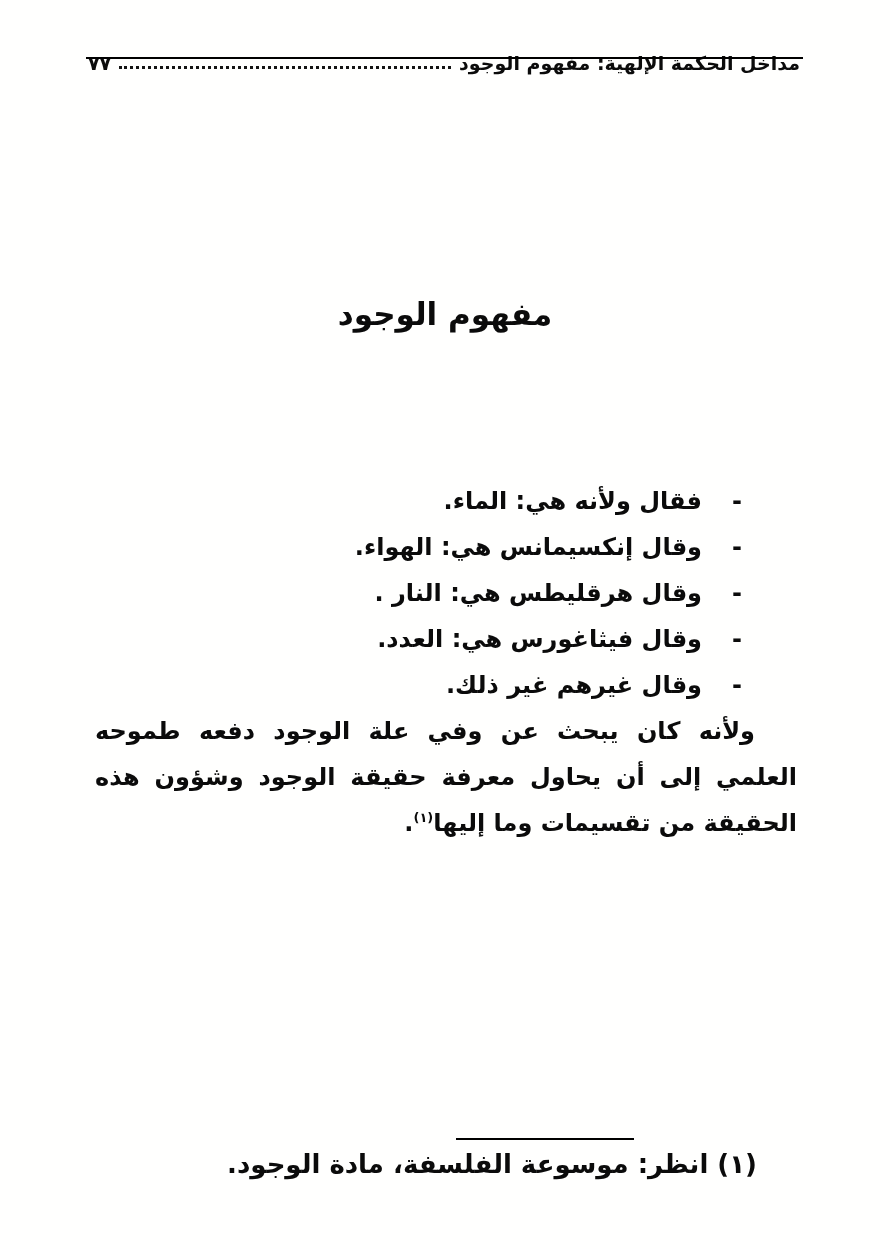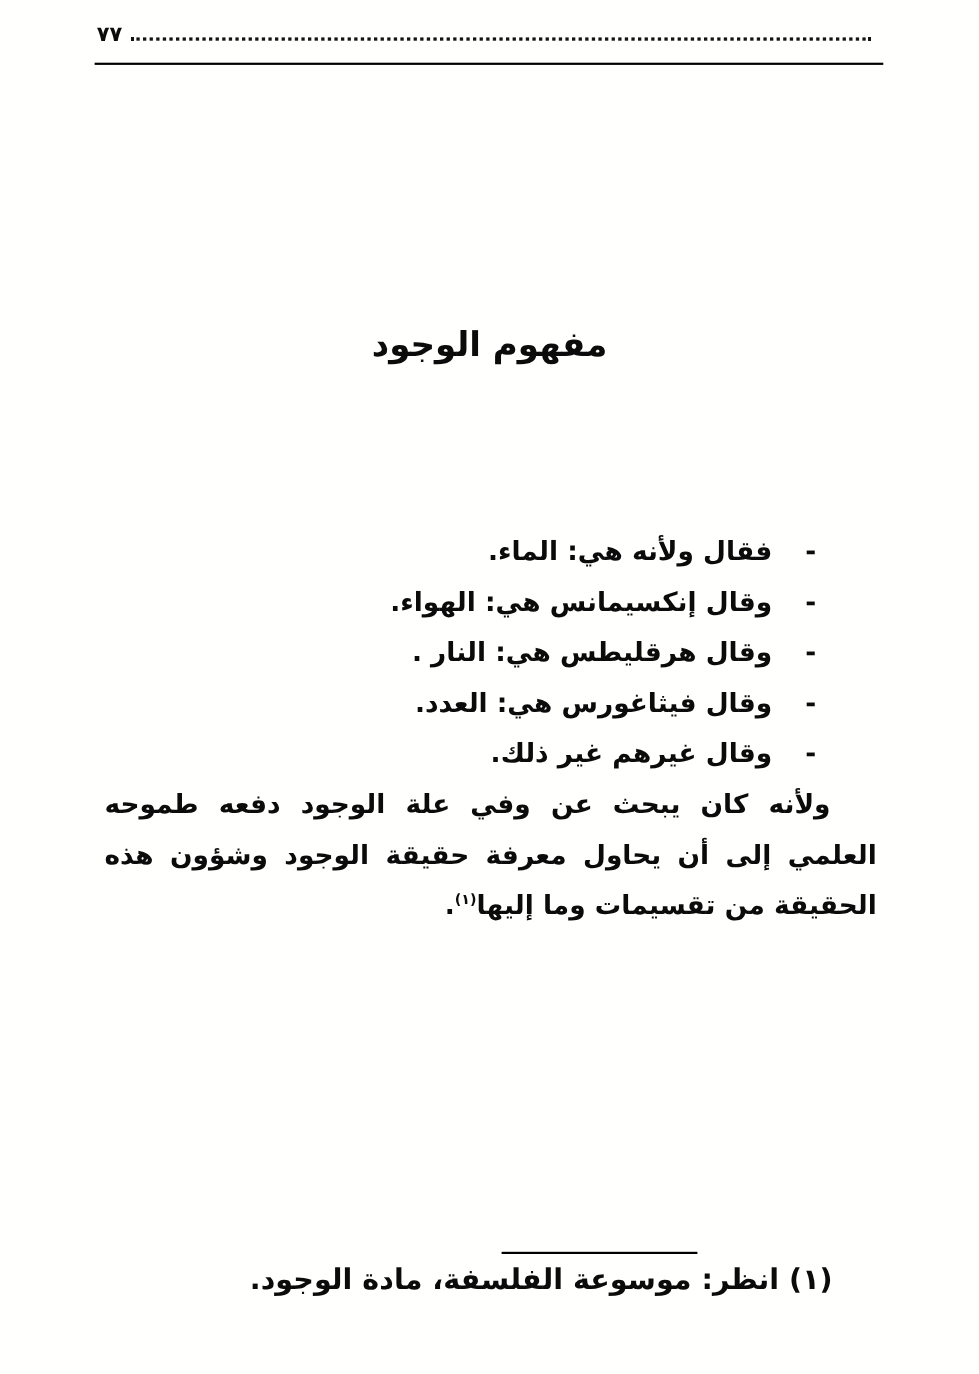--- a/index.html
+++ b/index.html
@@ -30,21 +30,21 @@
     font-weight: bold;
     white-space: nowrap;
   }
   .head-title { flex: 0 0 auto; }
   .leader {
     flex: 1 1 auto;
     border-bottom: 3px dotted #141414;
     margin: 0 8px 5px 8px;
     min-width: 40px;
   }
-  .page-number { flex: 0 0 auto; letter-spacing: 1px; }
+  .page-number { flex: 0 0 auto; letter-spacing: 1px; margin-top: 32px; }
   .head-rule {
     position: absolute;
     top: 57px;
     right: 87px;
     left: 86px;
     border-top: 2px solid #000;
   }
   
   .chapter-title {
     position: absolute;
@@ -96,20 +96,21 @@
     font-weight: bold;
     text-align: right;
   }
 </style>
 </head>
 <body>
 
 <div class="page">
 
   <header class="running-head">
+    <span class="head-title">مداخل الحكمة الإلهية: مفهوم الوجود</span>
     <span class="leader"></span>
     <span class="page-number">٧٧</span>
   </header>
 
   <div class="head-rule"></div>
 
   <h1 class="chapter-title">مفهوم الوجود</h1>
 
   <main class="body-text">
 

